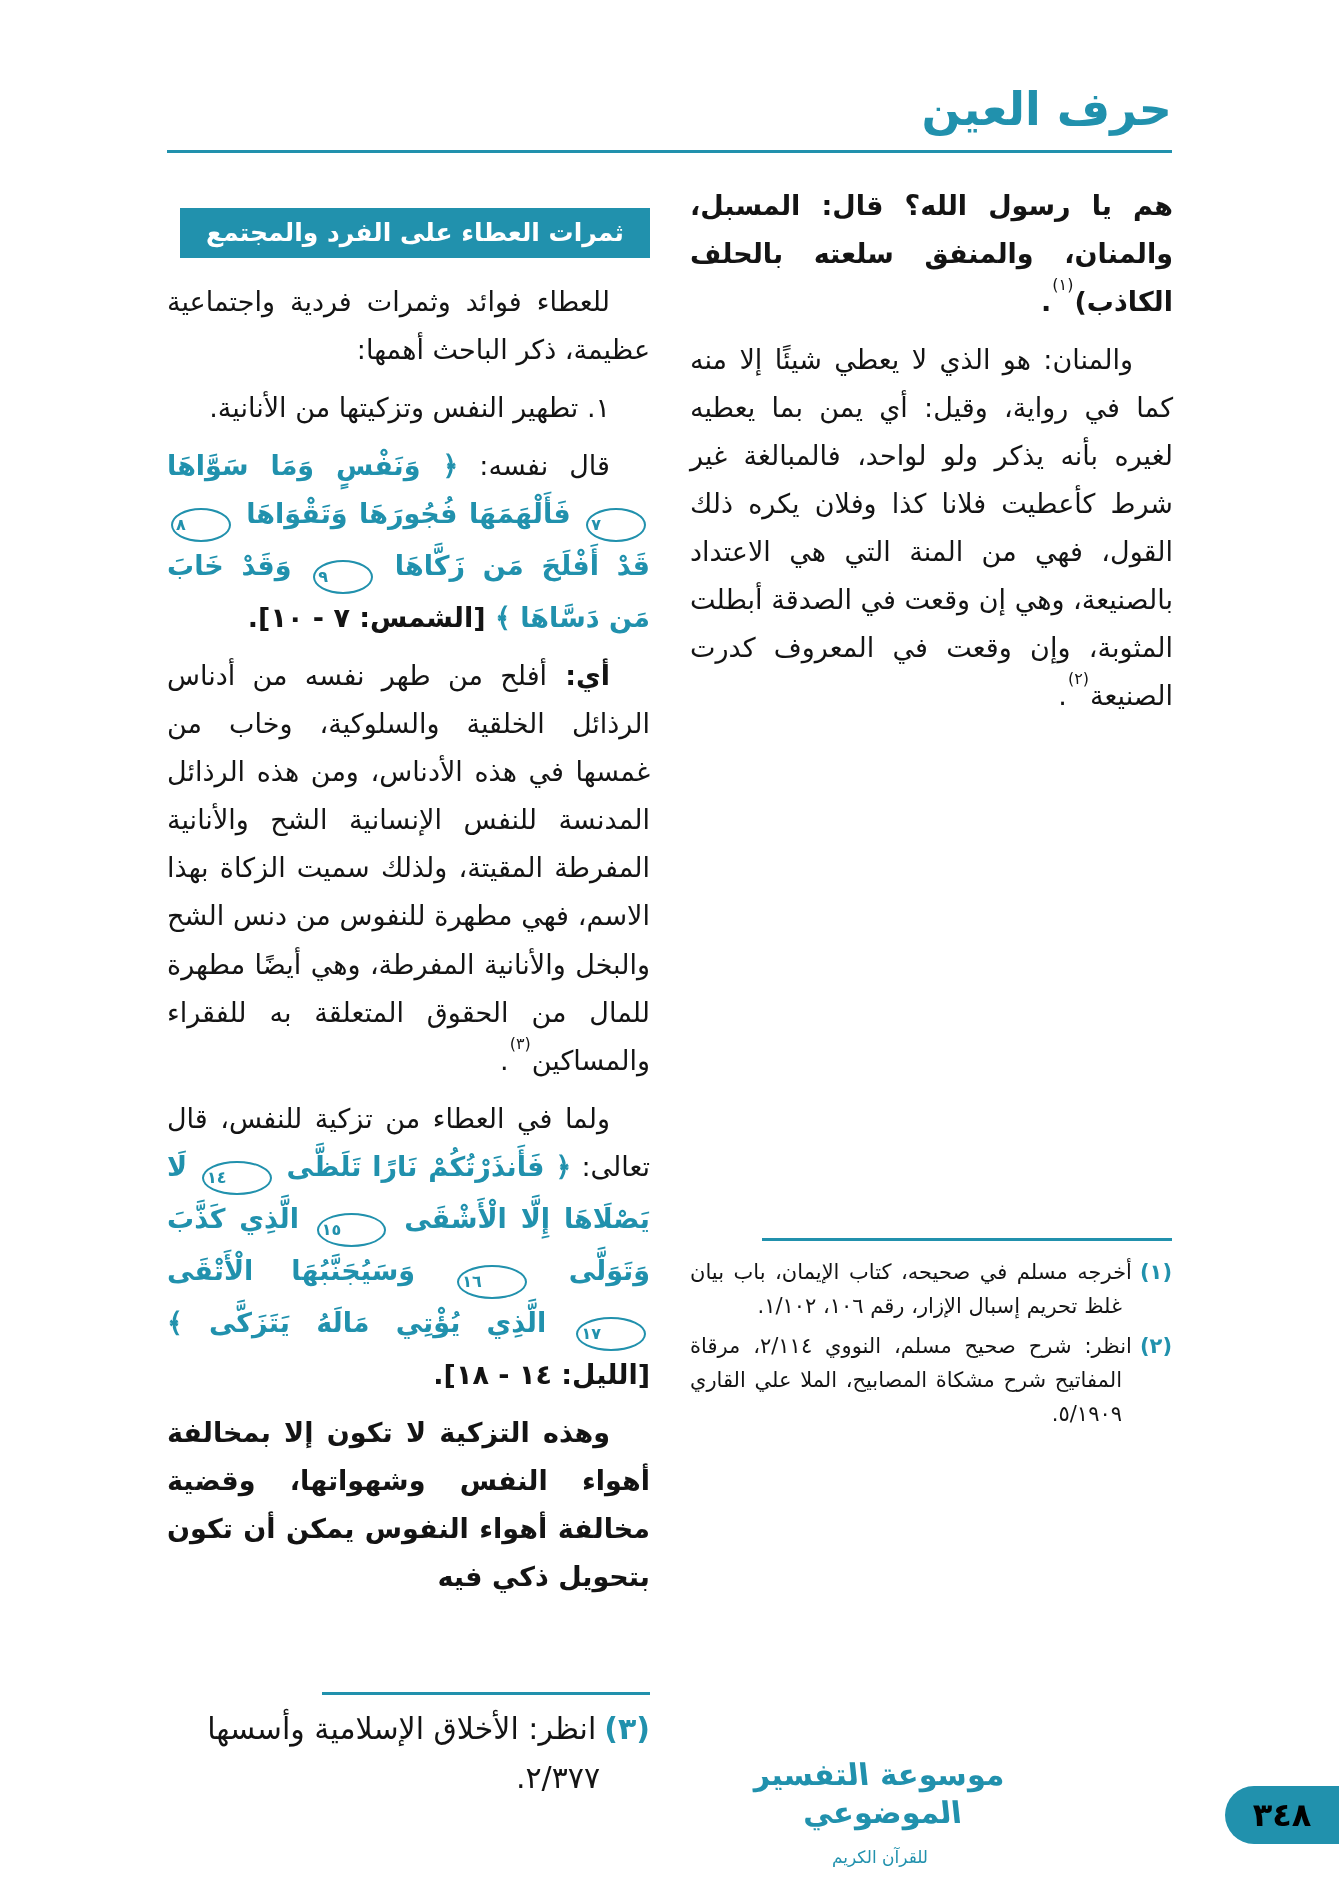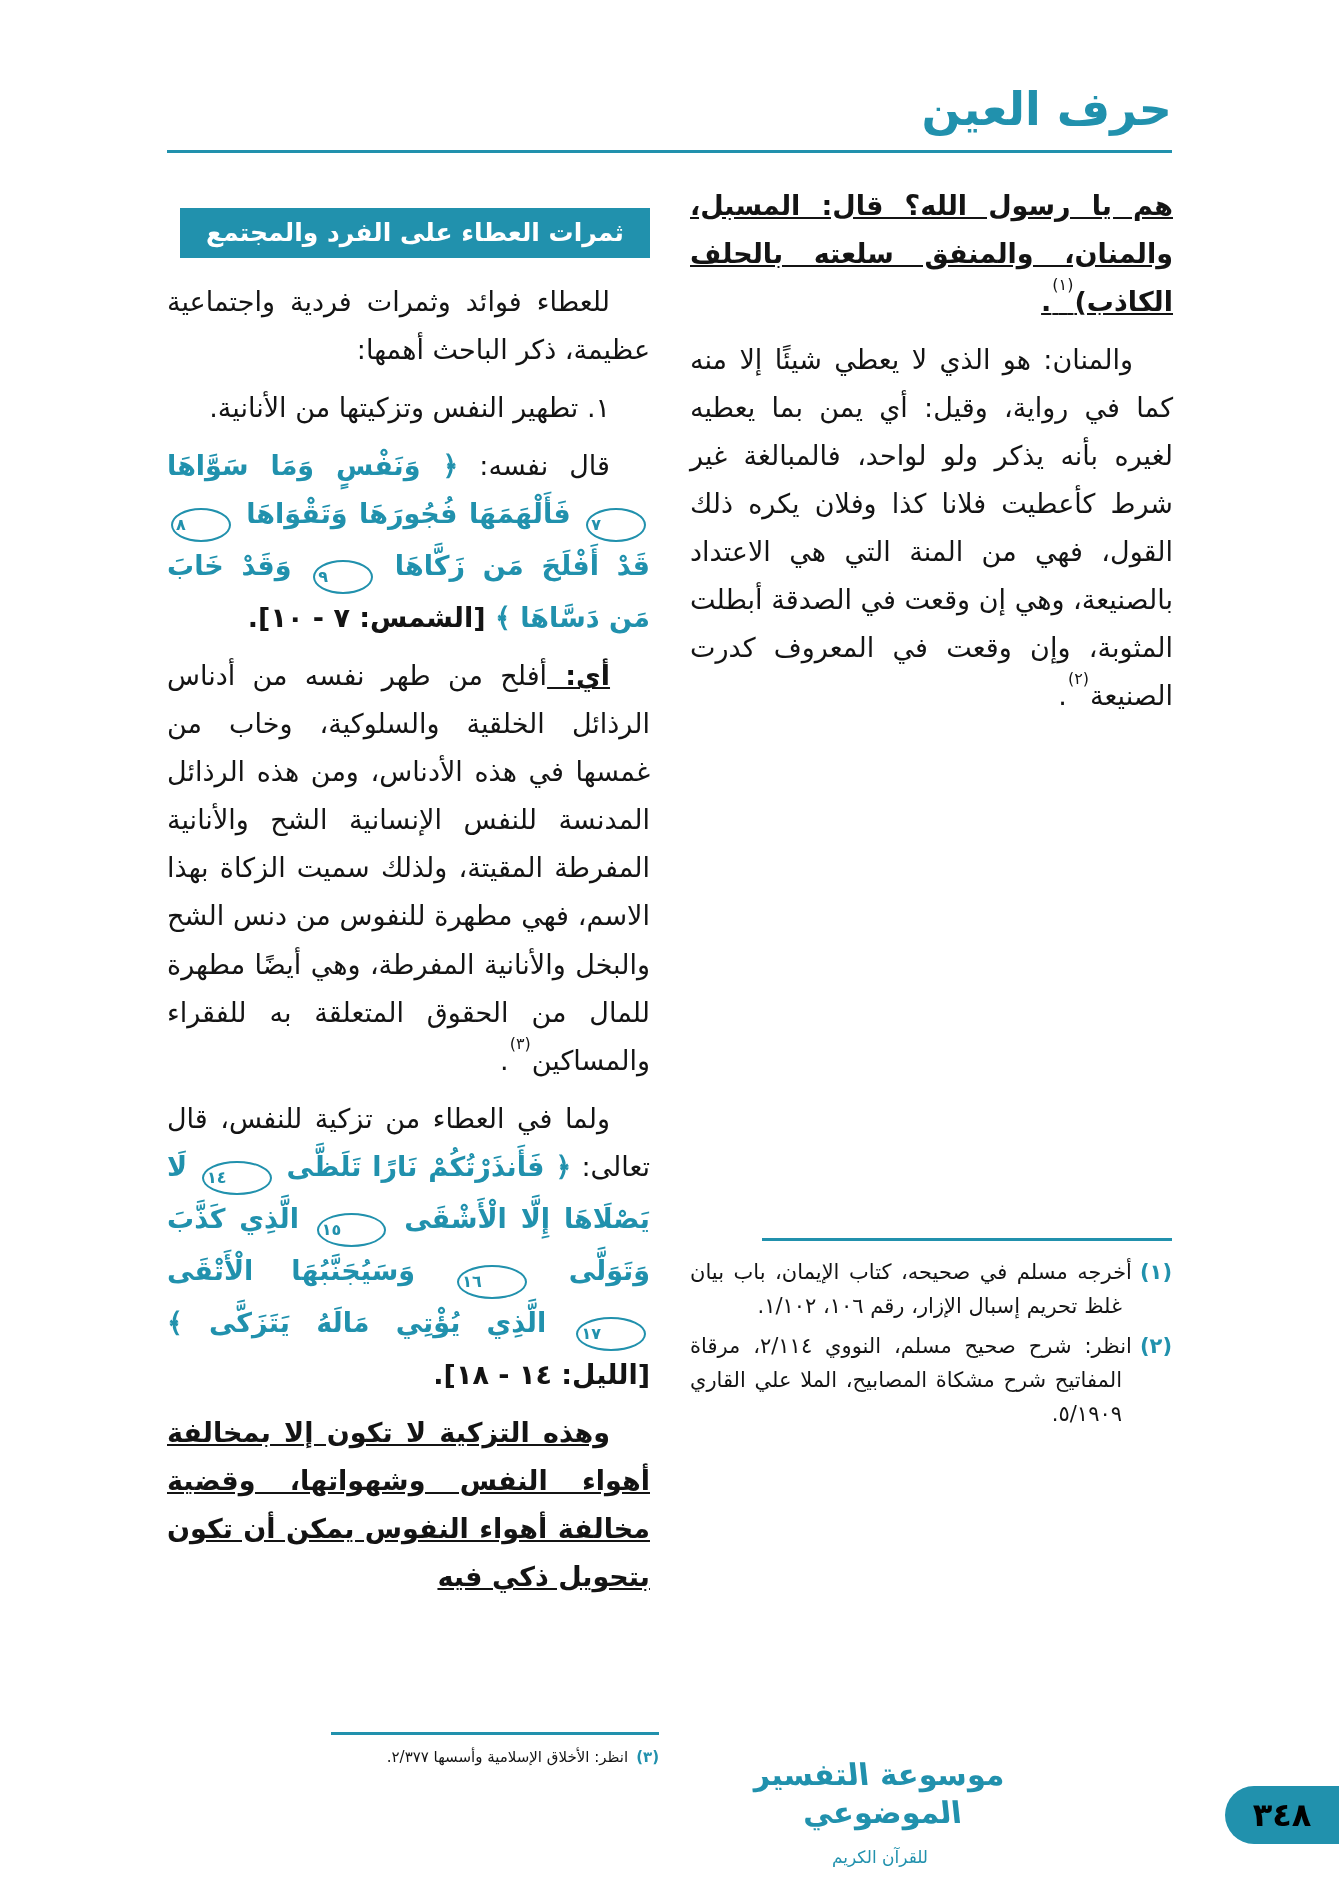--- a/index.html
+++ b/index.html
@@ -43,21 +43,21 @@
     font-size: 27px;
     line-height: 1.78;
     text-align: justify;
     text-justify: inter-word;
   }
   .col-right { top: 182px; left: 690px; }
   .col-left  { top: 200px; left: 167px; }
 
   .para { text-indent: 40px; margin-bottom: 10px; }
   .para-noindent { margin-bottom: 10px; }
-  .bold { font-weight: bold; text-decoration: underline; }
+  .bold { font-weight: bold; }
 
   .fn-ref {
     font-size: 16px;
     position: relative;
     top: -11px;
     font-weight: normal;
     color: var(--ink);
     padding: 0 1px;
   }
 
@@ -102,25 +102,24 @@
     top: 1238px;
     left: 690px;
     width: 482px;
     font-size: 21px;
     line-height: 1.62;
     text-align: justify;
   }
   .footnotes-left {
     position: absolute;
     top: 1692px;
-    left: 176px;
+    left: 167px;
     width: 483px;
-    font-size: 15px;
+    font-size: 30px;
     line-height: 1.62;
-    margin-top: 40px;
   }
   .fn-rule {
     height: 3px;
     background: var(--accent);
     width: 410px;
     margin-bottom: 14px;
   }
   .footnotes-left .fn-rule { width: 328px; margin-bottom: 10px; }
   .footnote { padding-right: 50px; text-indent: -50px; margin-bottom: 6px; }
   .fn-marker { color: var(--accent); font-weight: bold; margin-left: 8px; }

